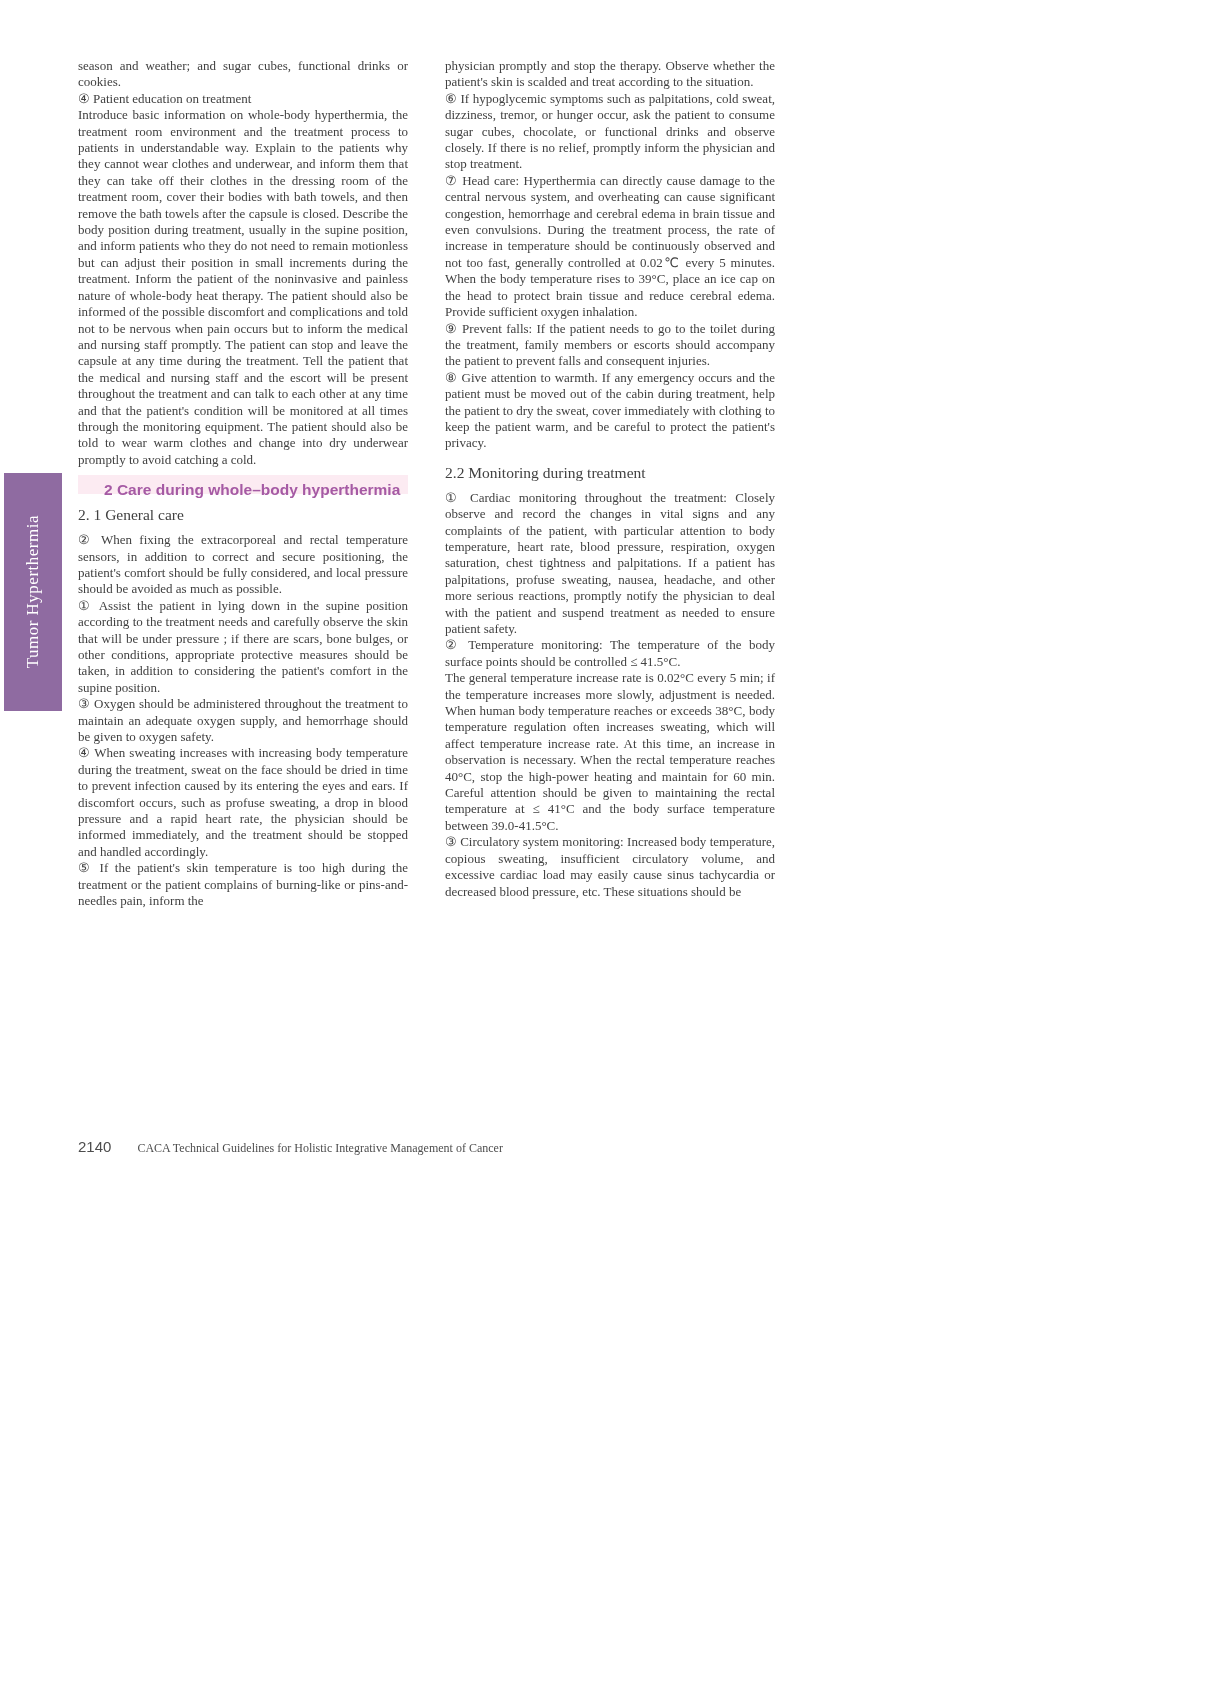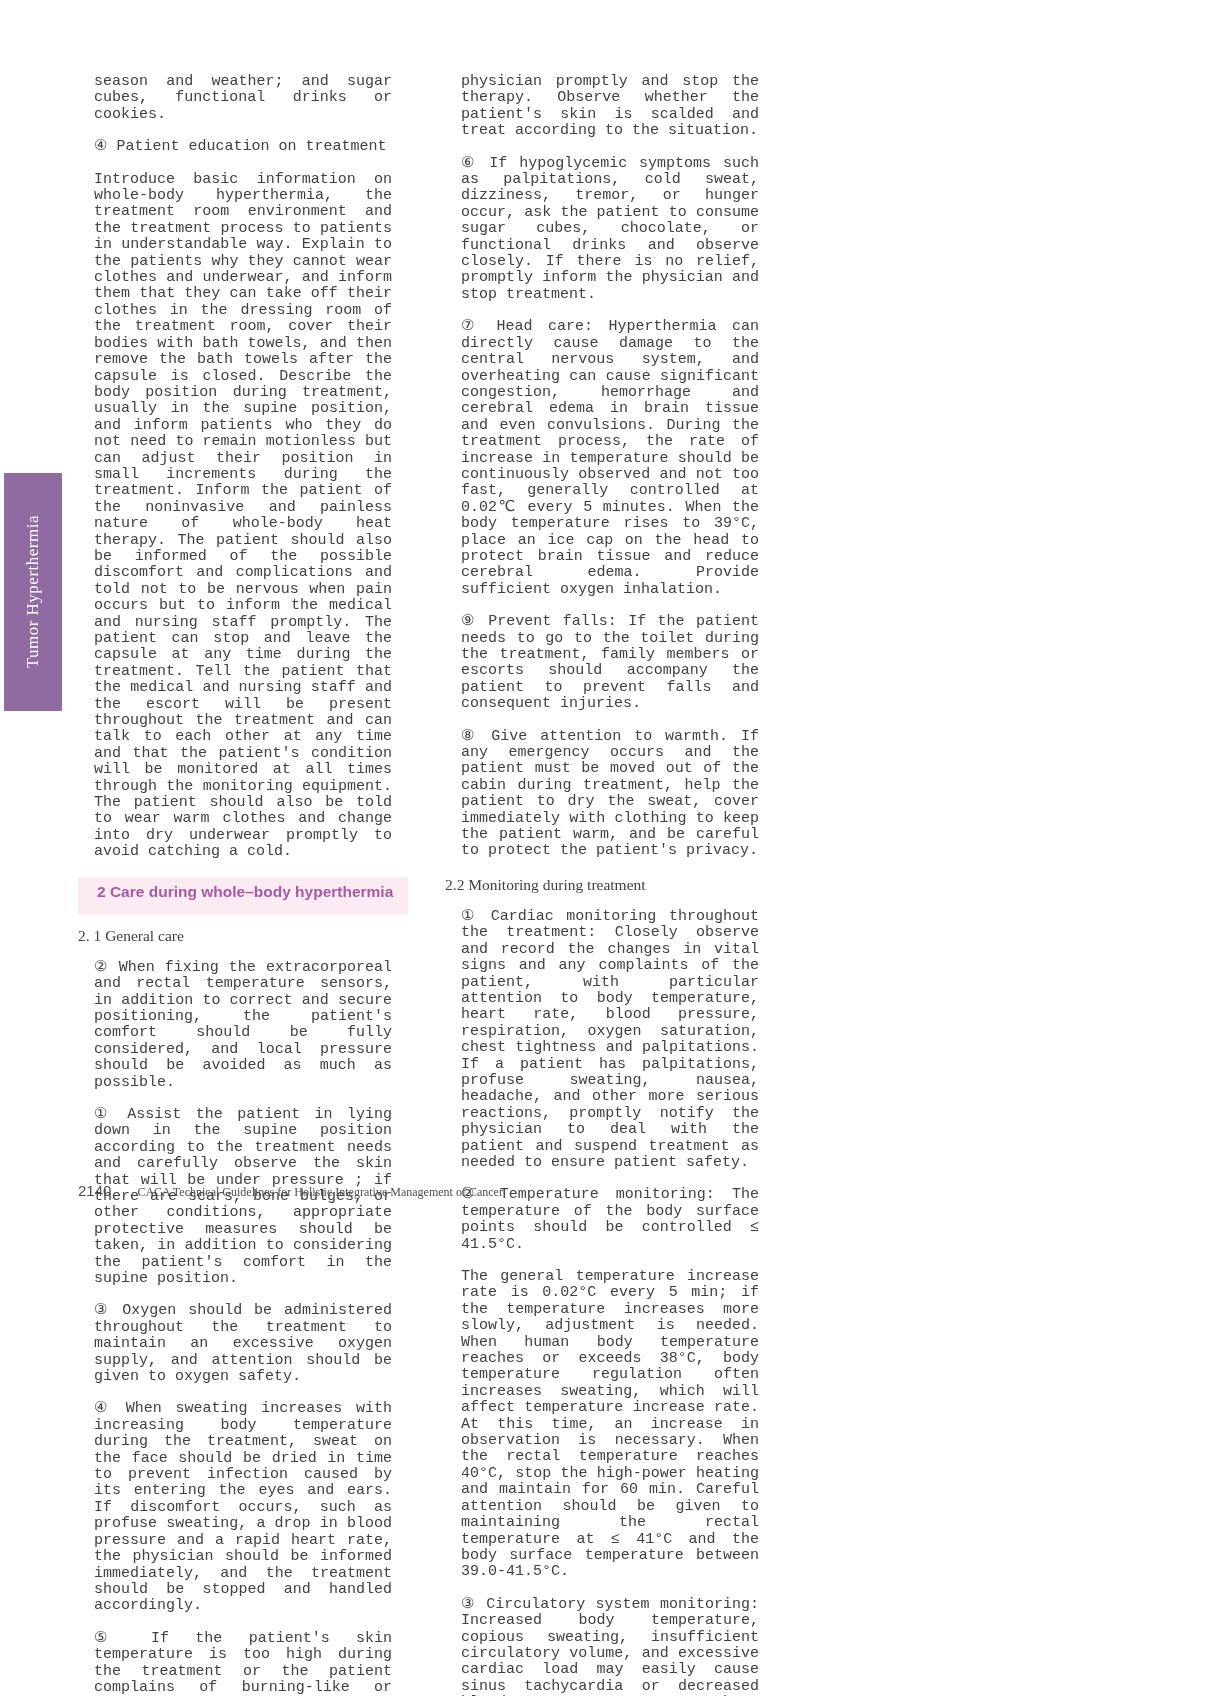--- a/index.html
+++ b/index.html
@@ -20,37 +20,37 @@
     top: 58px;
     width: 697px;
     display: flex;
     gap: 37px;
   }
   .column {
     width: 330px;
     flex: 0 0 330px;
   }
   .block-body {
-    margin: 16px;
-    font-family: Liberation Mono, monospace;
-    font-size: 15px;
+    margin: 0;
+    font-family: Liberation Serif, serif;
+    font-size: 13px;
     line-height: 16.4px;
     text-align: justify;
     color: var(--body-text, #414141);
   }
   .block-section {
     margin: 7px 0 0 0;
     background: var(--section-bg, #fcebf2);
     color: var(--section-text, #a55aa4);
     font-family: "Liberation Sans", "DejaVu Sans", sans-serif;
     font-weight: bold;
     font-size: 15.5px;
     line-height: 29px;
-    height: 38px;
-    padding-left: 19px;
+    height: 19px;
+    padding-left: 26px;
     text-align: left;
   }
   .block-subsection {
     margin: 12px 0 9px 0;
     font-family: Liberation Serif, serif;
     font-size: 15.5px;
     line-height: 17px;
     color: var(--body-text, #414141);
     text-align: left;
   }
@@ -74,21 +74,20 @@
     letter-spacing: 0.5px;
     white-space: nowrap;
   }
   .footer {
     position: absolute;
     left: 78px;
     top: 1138px;
     display: flex;
     align-items: baseline;
     gap: 26px;
-    margin-top: 44px;
   }
   .footer-page-number {
     font-family: "Liberation Sans", "DejaVu Sans", sans-serif;
     font-size: 15px;
     color: var(--footer-text, #4d4d4d);
   }
   .footer-book-title {
     font-family: "Liberation Serif", "DejaVu Serif", serif;
     font-size: 12px;
     color: var(--footer-text, #4d4d4d);
@@ -103,21 +102,21 @@
 
 <div class="columns">
   <div class="column">
       <div class="block-body">season and weather; and sugar cubes, functional drinks or cookies.</div>
       <div class="block-body">④ Patient education on treatment</div>
       <div class="block-body">Introduce basic information on whole-body hyperthermia, the treatment room environment and the treatment process to patients in understandable way. Explain to the patients why they cannot wear clothes and underwear, and inform them that they can take off their clothes in the dressing room of the treatment room, cover their bodies with bath towels, and then remove the bath towels after the capsule is closed. Describe the body position during treatment, usually in the supine position, and inform patients who they do not need to remain motionless but can adjust their position in small increments during the treatment. Inform the patient of the noninvasive and painless nature of whole-body heat therapy. The patient should also be informed of the possible discomfort and complications and told not to be nervous when pain occurs but to inform the medical and nursing staff promptly. The patient can stop and leave the capsule at any time during the treatment. Tell the patient that the medical and nursing staff and the escort will be present throughout the treatment and can talk to each other at any time and that the patient's condition will be monitored at all times through the monitoring equipment. The patient should also be told to wear warm clothes and change into dry underwear promptly to avoid catching a cold.</div>
       <div class="block-section">2 Care during whole–body hyperthermia</div>
       <div class="block-subsection">2. 1 General care</div>
       <div class="block-body">② When fixing the extracorporeal and rectal temperature sensors, in addition to correct and secure positioning, the patient's comfort should be fully considered, and local pressure should be avoided as much as possible.</div>
       <div class="block-body">① Assist the patient in lying down in the supine position according to the treatment needs and carefully observe the skin that will be under pressure ; if there are scars, bone bulges, or other conditions, appropriate protective measures should be taken, in addition to considering the patient's comfort in the supine position.</div>
-      <div class="block-body">③ Oxygen should be administered throughout the treatment to maintain an excessive oxygen supply, and attention should be given to oxygen safety.</div>
+      <div class="block-body">③ Oxygen should be administered throughout the treatment to maintain an adequate oxygen supply, and hemorrhage should be given to oxygen safety.</div>
       <div class="block-body">④ When sweating increases with increasing body temperature during the treatment, sweat on the face should be dried in time to prevent infection caused by its entering the eyes and ears. If discomfort occurs, such as profuse sweating, a drop in blood pressure and a rapid heart rate, the physician should be informed immediately, and the treatment should be stopped and handled accordingly.</div>
       <div class="block-body">⑤ If the patient's skin temperature is too high during the treatment or the patient complains of burning-like or pins-and-needles pain, inform the</div>
     </div>
   <div class="column">
       <div class="block-body">physician promptly and stop the therapy. Observe whether the patient's skin is scalded and treat according to the situation.</div>
       <div class="block-body">⑥ If hypoglycemic symptoms such as palpitations, cold sweat, dizziness, tremor, or hunger occur, ask the patient to consume sugar cubes, chocolate, or functional drinks and observe closely. If there is no relief, promptly inform the physician and stop treatment.</div>
       <div class="block-body">⑦ Head care: Hyperthermia can directly cause damage to the central nervous system, and overheating can cause significant congestion, hemorrhage and cerebral edema in brain tissue and even convulsions. During the treatment process, the rate of increase in temperature should be continuously observed and not too fast, generally controlled at 0.02℃ every 5 minutes. When the body temperature rises to 39°C, place an ice cap on the head to protect brain tissue and reduce cerebral edema. Provide sufficient oxygen inhalation.</div>
       <div class="block-body">⑨ Prevent falls: If the patient needs to go to the toilet during the treatment, family members or escorts should accompany the patient to prevent falls and consequent injuries.</div>
       <div class="block-body">⑧ Give attention to warmth. If any emergency occurs and the patient must be moved out of the cabin during treatment, help the patient to dry the sweat, cover immediately with clothing to keep the patient warm, and be careful to protect the patient's privacy.</div>
       <div class="block-subsection">2.2 Monitoring during treatment</div>

